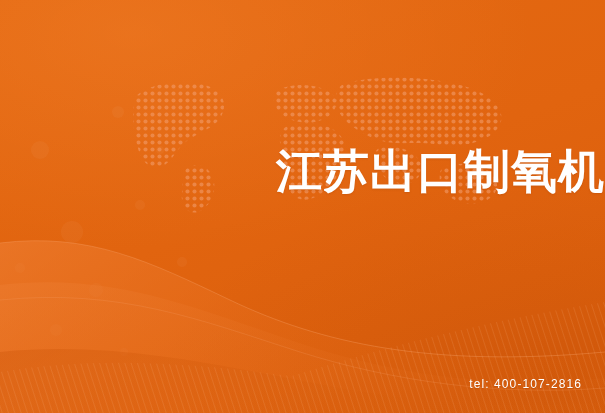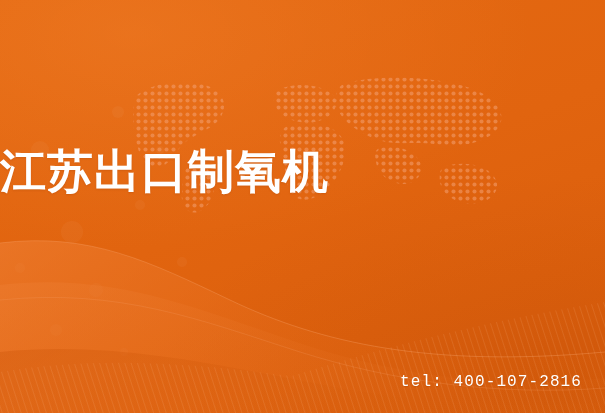--- a/index.html
+++ b/index.html
@@ -55,37 +55,37 @@
     inset: 0;
     opacity: .55;
   }
 
   
   .headline {
     position: absolute;
     left: 0;
     right: 0;
     top: 136px;
-    text-align: left;
+    text-align: right;
     color: #ffffff;
     font-weight: 700;
     font-size: 46px;
     line-height: 70px;
     letter-spacing: 1px;
     text-shadow: 0 1px 2px rgba(120,45,0,0.18);
   }
   .headline .hl-line { display: block; white-space: nowrap; }
 
   .tel {
     position: absolute;
     right: 23px;
     bottom: 22px;
     color: #ffffff;
-    font-family: Liberation Mono, monospace;
-    font-size: 16px;
+    font-family: Liberation Sans, sans-serif;
+    font-size: 12px;
     letter-spacing: 1.1px;
     white-space: nowrap;
     text-shadow: 0 1px 1px rgba(140,55,0,0.25);
   }
 </style>
 </head>
 <body>
 
 <div id="banner">
 

